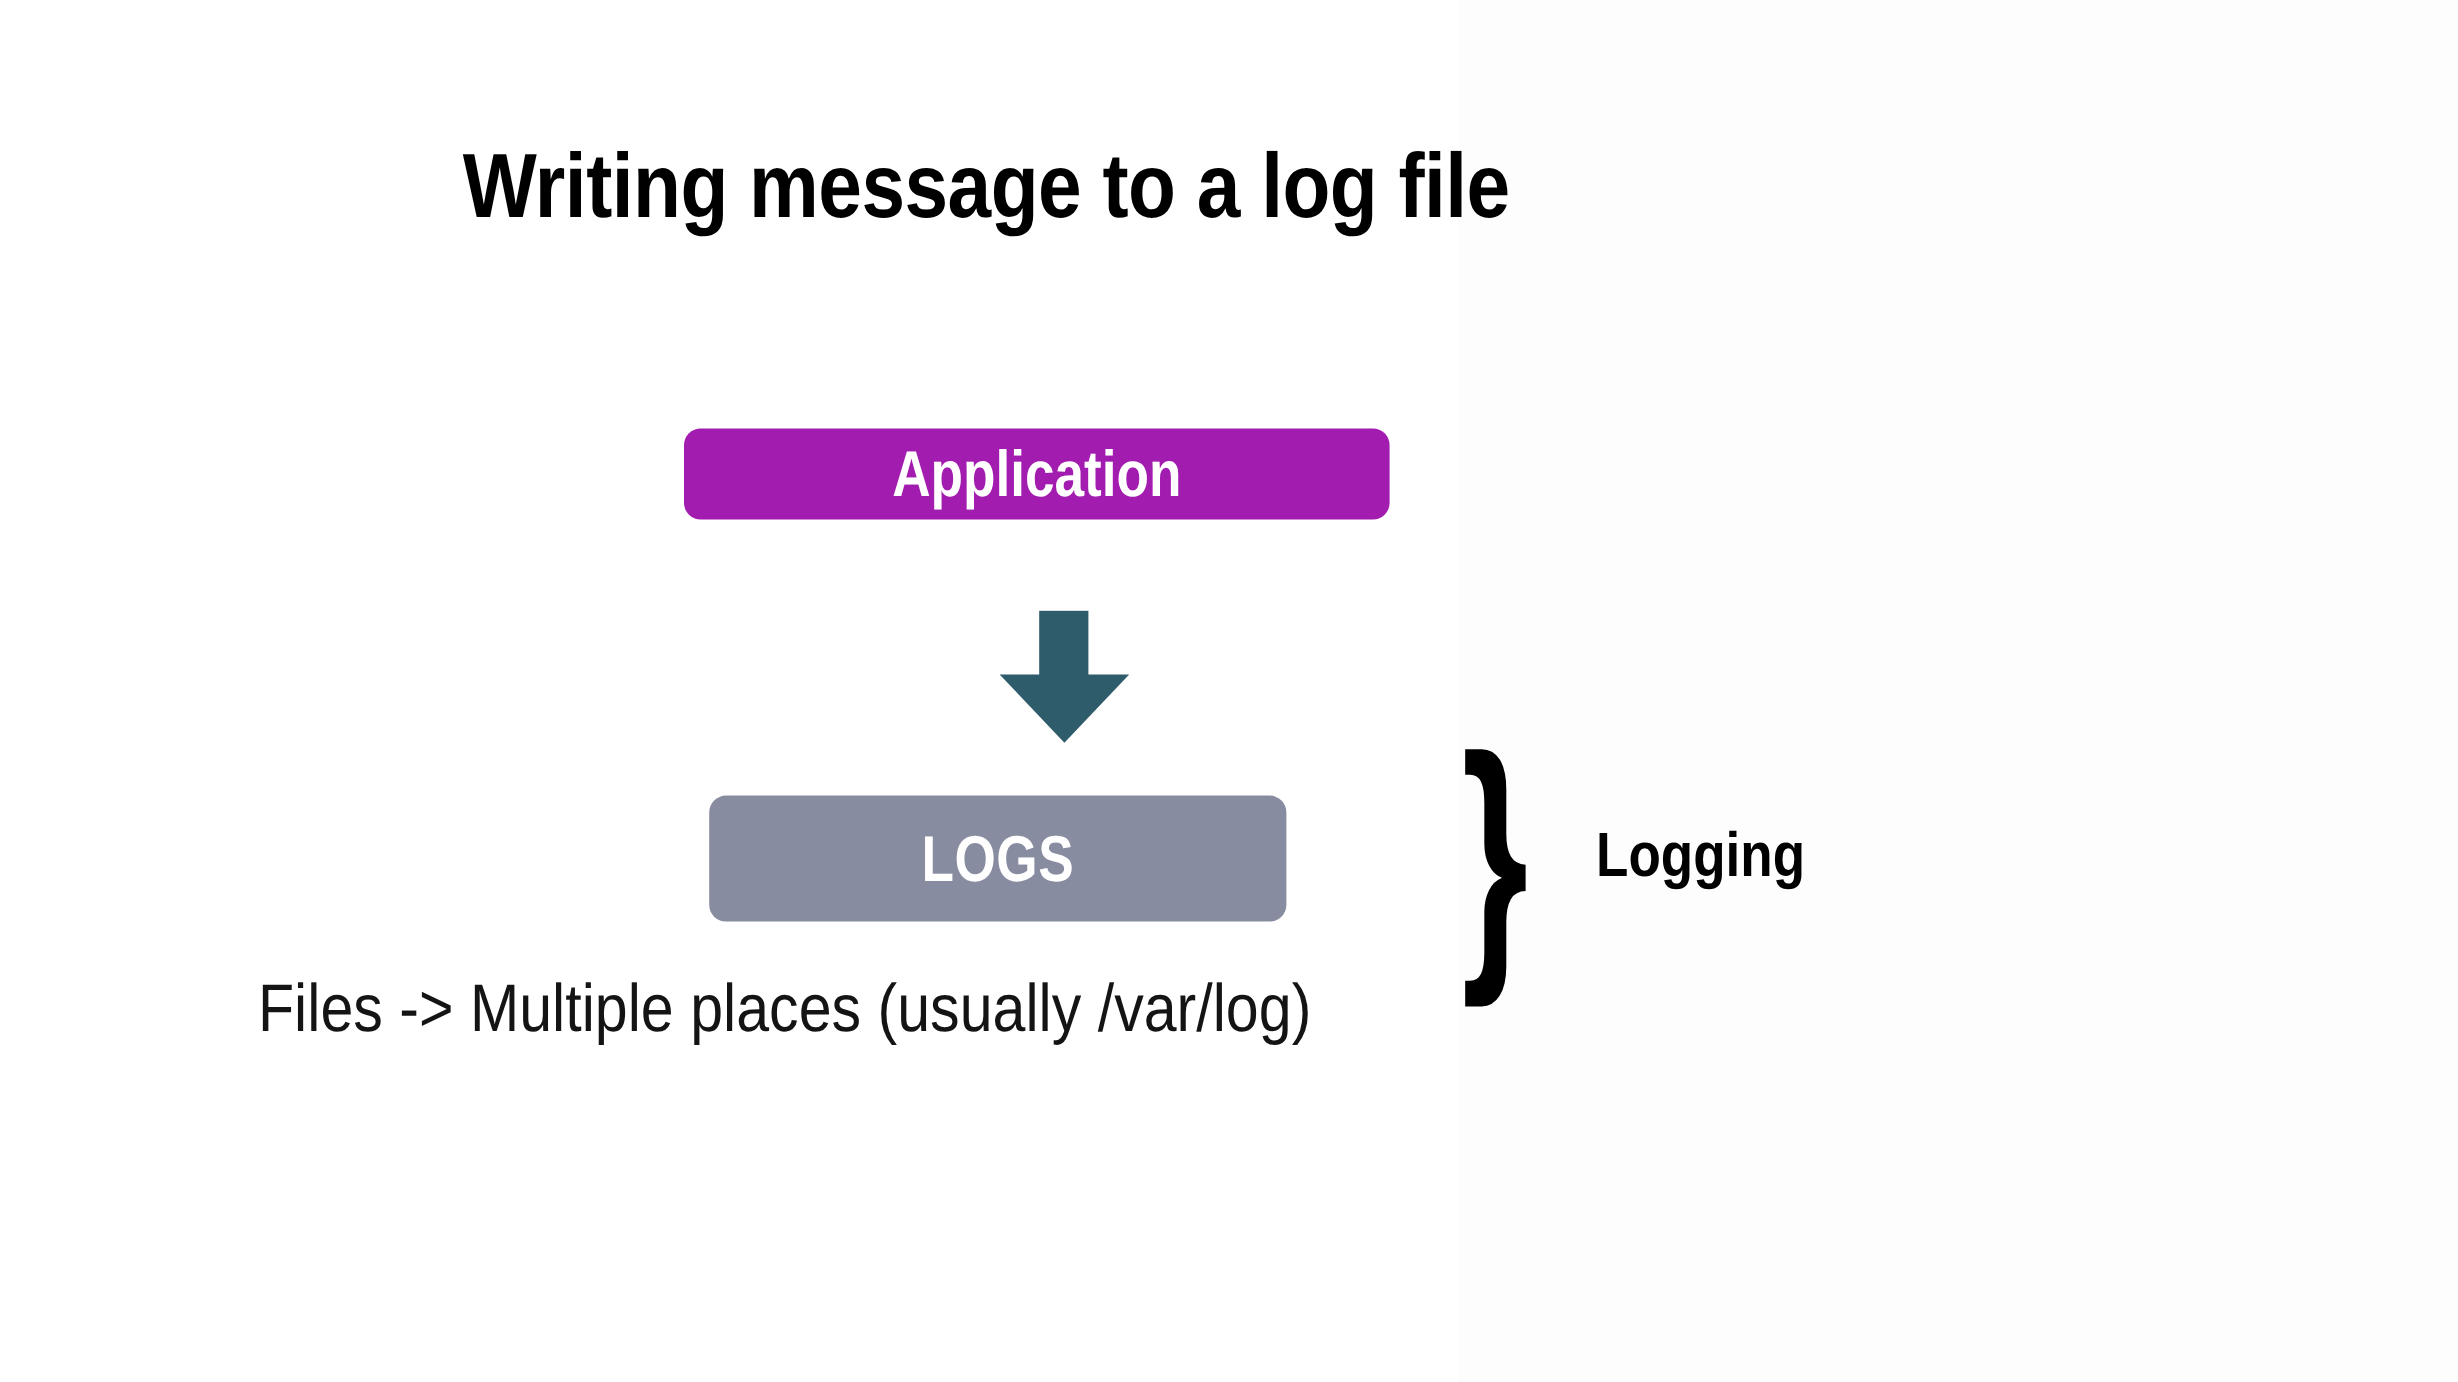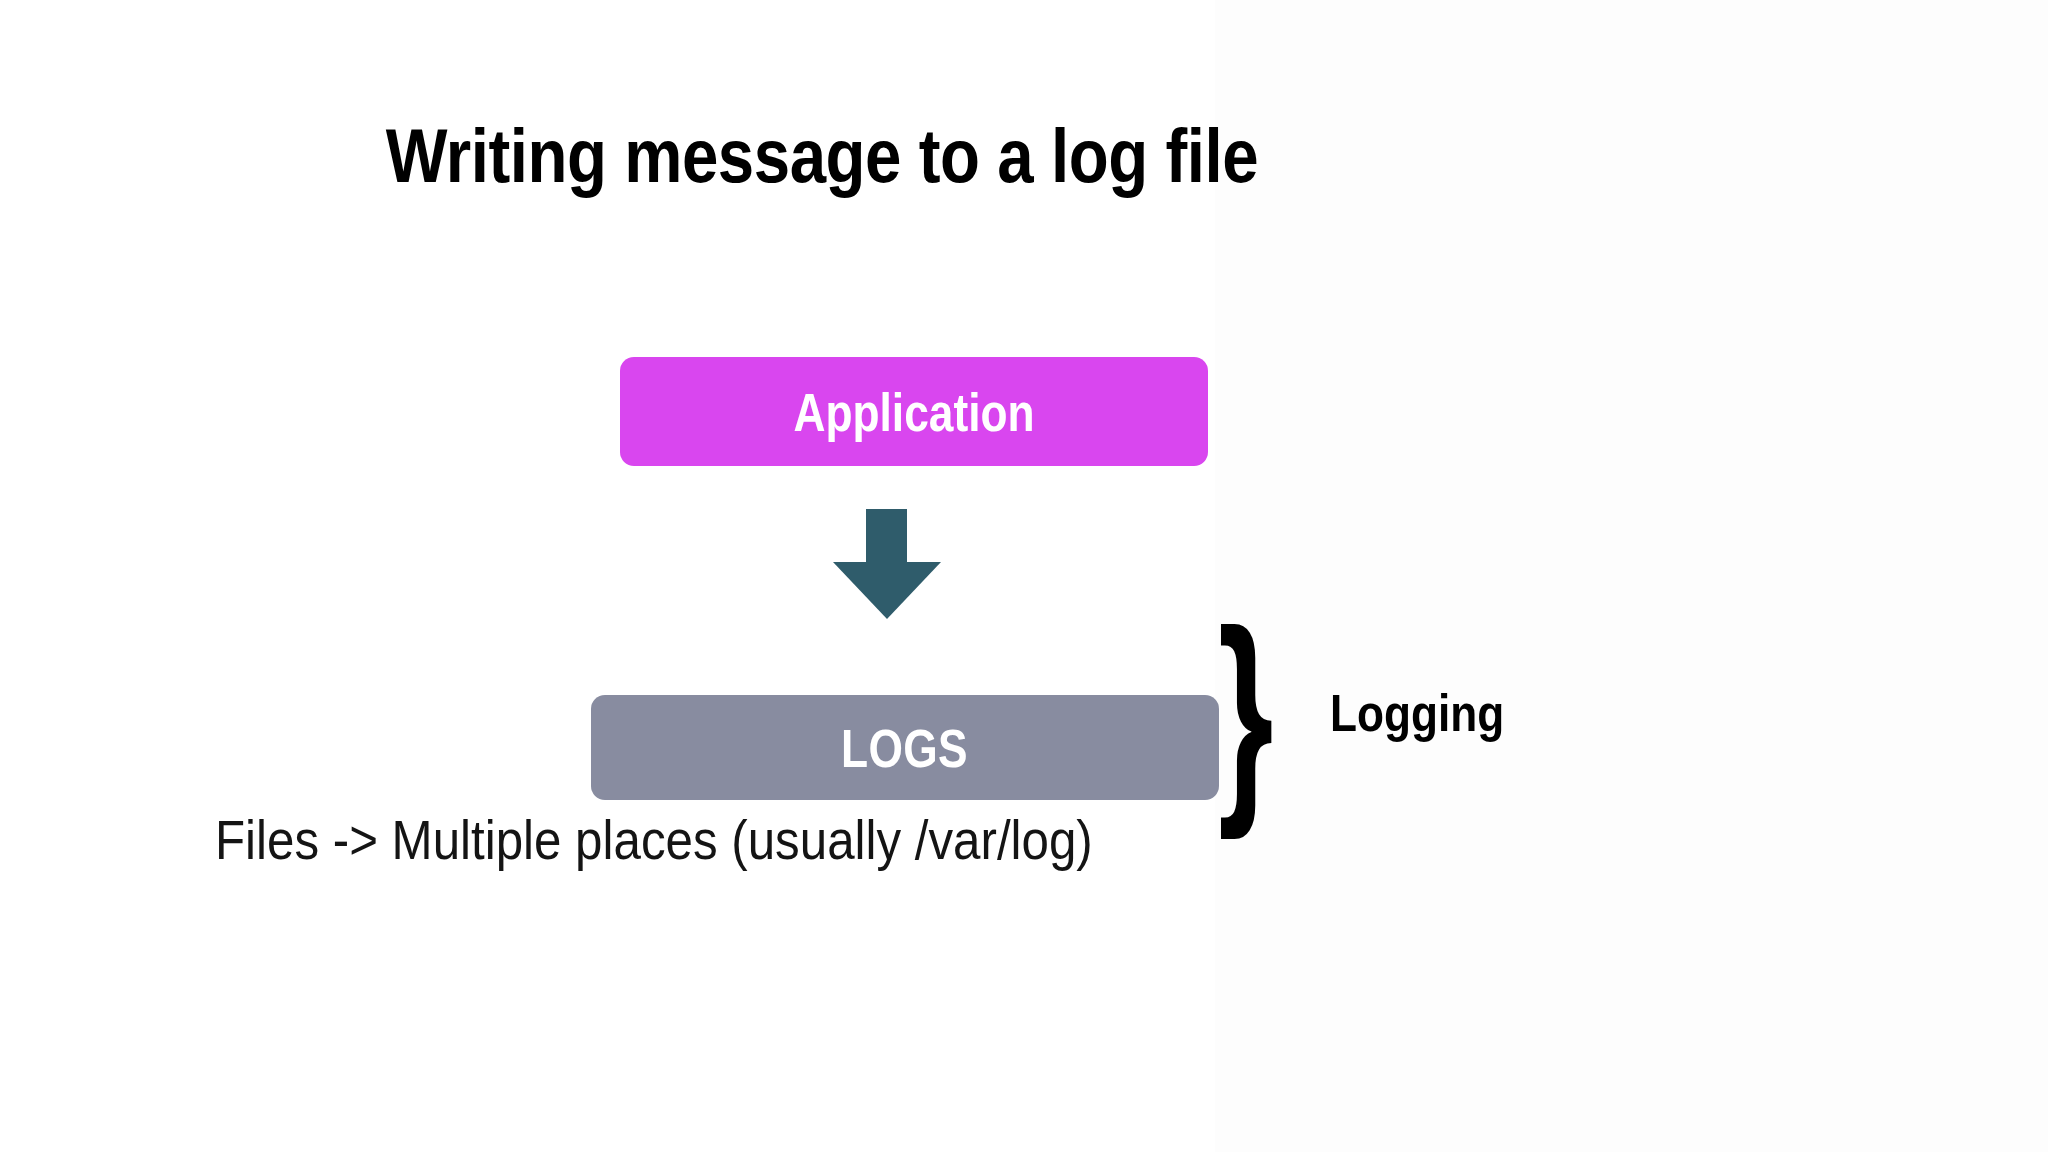--- a/index.html
+++ b/index.html
@@ -56,35 +56,34 @@
   .node-box .node-label {
     font-family: "Liberation Sans Narrow", "Liberation Sans", sans-serif;
     font-weight: bold;
     color: #ffffff;
     line-height: 1;
     transform: scaleX(0.82);
     white-space: nowrap;
   }
 
   #app-box {
-    left: 620px;
+    left: 570px;
     top: 357px;
     width: 588px;
-    height: 109px;
-    background: #d946ef;
+    height: 76px;
+    background: #a21caf;
   }
   #app-box .node-label { font-size: 54px; }
 
   #logs-box {
     left: 591px;
     top: 663px;
-    width: 628px;
+    width: 481px;
     height: 105px;
     background: #888ca0;
-    margin-top: 32px;
   }
   #logs-box .node-label { font-size: 54px; letter-spacing: 0.5px; }
 
   
   #flow-arrow {
     position: absolute;
     left: 833px;
     top: 509px;
     width: 108px;
     height: 110px;

